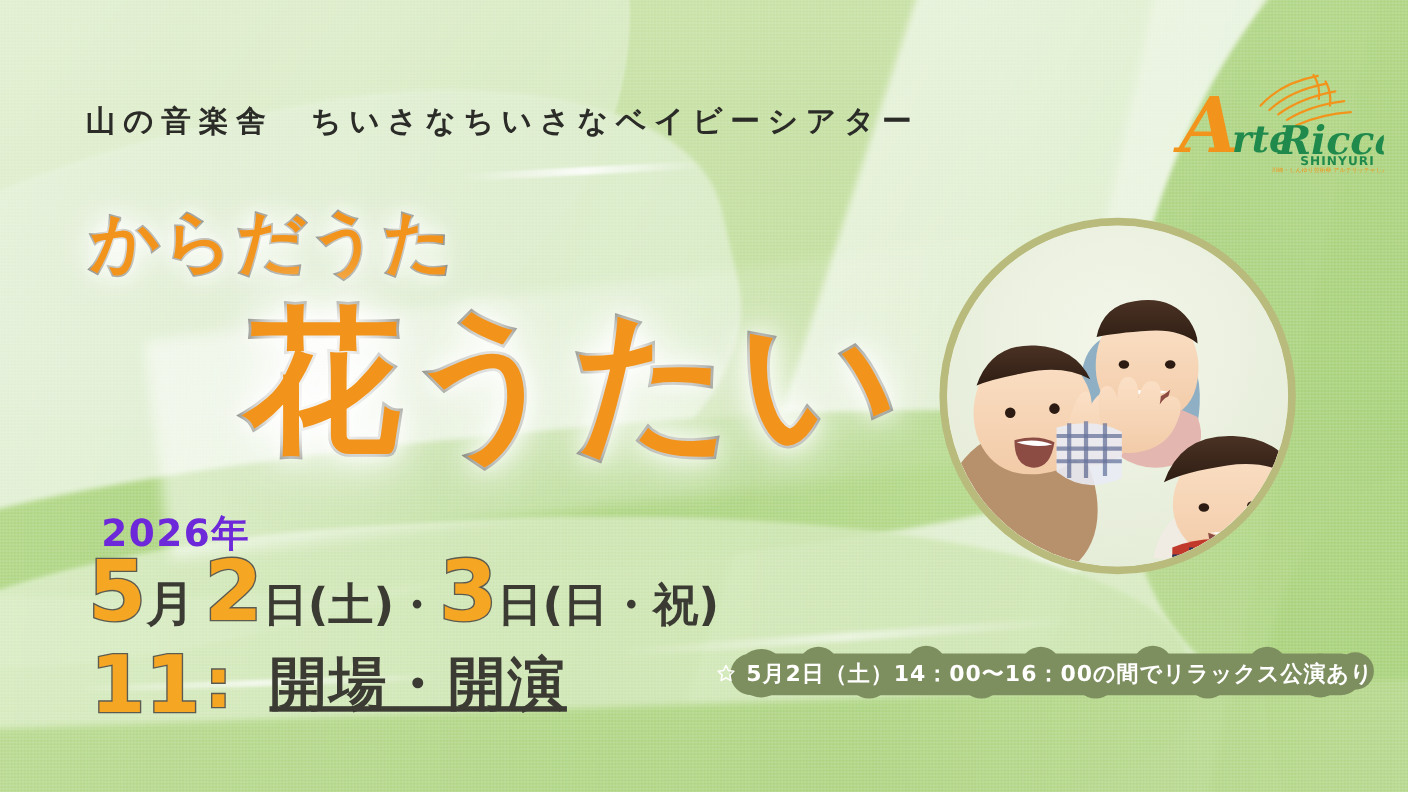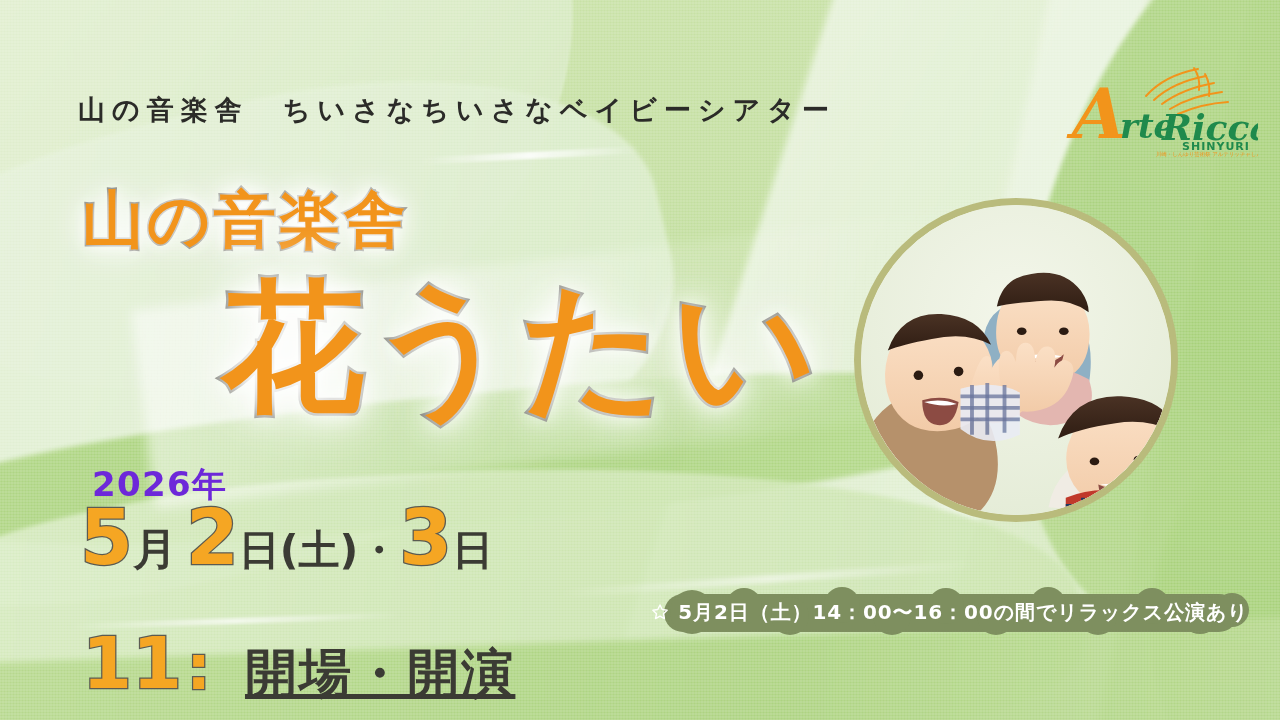--- a/index.html
+++ b/index.html
@@ -162,21 +162,21 @@
     position:absolute;left:92px;top:462px;
     font-size:34px;color:#6d28d9;font-weight:700;letter-spacing:.04em;
     white-space:nowrap;
   }
   .date-row{
     position:absolute;left:80px;top:500px;
     display:flex;align-items:baseline;white-space:nowrap;
   }
   .time-row{
     position:absolute;left:82px;top:586px;
-    display:flex;align-items:flex-end;white-space:nowrap;margin-top:41px;
+    display:flex;align-items:center;white-space:nowrap;
   }
   .num{
     color:#F5A623;font-weight:800;
     -webkit-text-stroke:2.5px #5b5b52;
     paint-order:stroke fill;
     font-size:72px;line-height:1;
   }
   .num.big{font-size:76px;}
   .kanji{
     color:#3b3b34;font-weight:700;font-size:44px;line-height:1;
@@ -255,35 +255,36 @@
         <path d="M147 22 C151 29, 152 37, 151 44"></path>
       </g>
       <text x="14" y="86" font-family="DejaVu Serif, serif" font-size="70" font-style="italic" font-weight="700" fill="#F2941B">A</text>
       <text x="62" y="86" font-family="DejaVu Serif, serif" font-size="34" font-style="italic" font-weight="700" fill="#1f8a4c">rte</text>
       <text x="104" y="88" font-family="DejaVu Serif, serif" font-size="36" font-style="italic" font-weight="700" fill="#1f8a4c">Ricca</text>
       <text x="124" y="98" font-family="DejaVu Sans, sans-serif" font-size="11" font-weight="700" letter-spacing="1" fill="#1f8a4c">SHINYURI</text>
       <text x="98" y="104" font-family="DejaVu Sans, sans-serif" font-size="5.4" fill="#F2941B">川崎・しんゆり芸術祭 アルテリッチャしんゆり</text>
     </svg>
   </div>
 
-  <div class="title-sub">山の音楽舎</div>
+  <div class="title-sub">からだうた</div>
   <div class="title-main">花うたい</div>
 
   <div class="year">2026年</div>
 
   <div class="date-row">
     <span class="num big">5</span>
     <span class="kanji">月</span>
     <span class="gap-s"></span>
     <span class="num big">2</span>
     <span class="kanji sm">日</span>
     <span class="kanji sm">(土)</span>
     <span class="kanji sm">・</span>
     <span class="num big">3</span>
     <span class="kanji sm">日</span>
+    <span class="kanji sm">(日・祝)</span>
   </div>
 
   <div class="time-row">
     <span class="num">11</span>
     <span class="colon">:</span>
     <span class="open-label">開場・開演</span>
   </div>
 
   <div class="photo-wrap">
     <div class="photo-ring">

